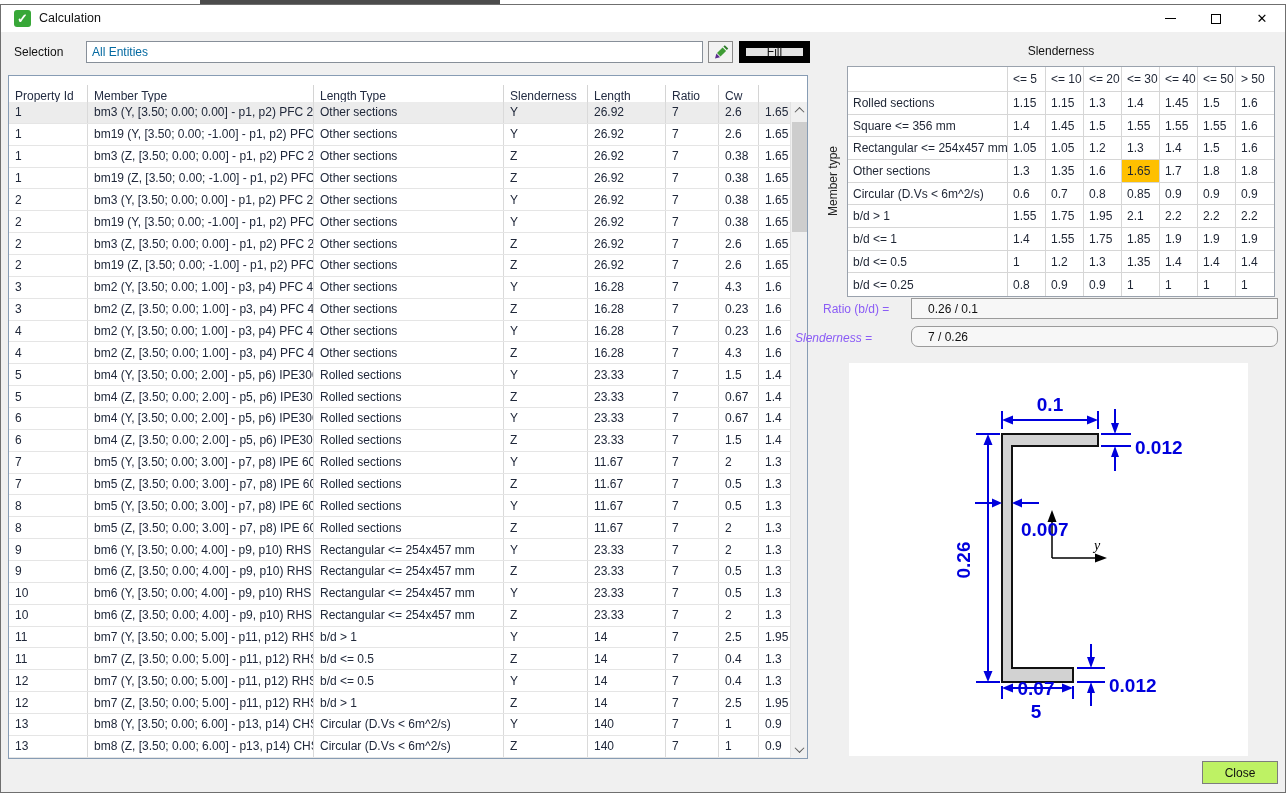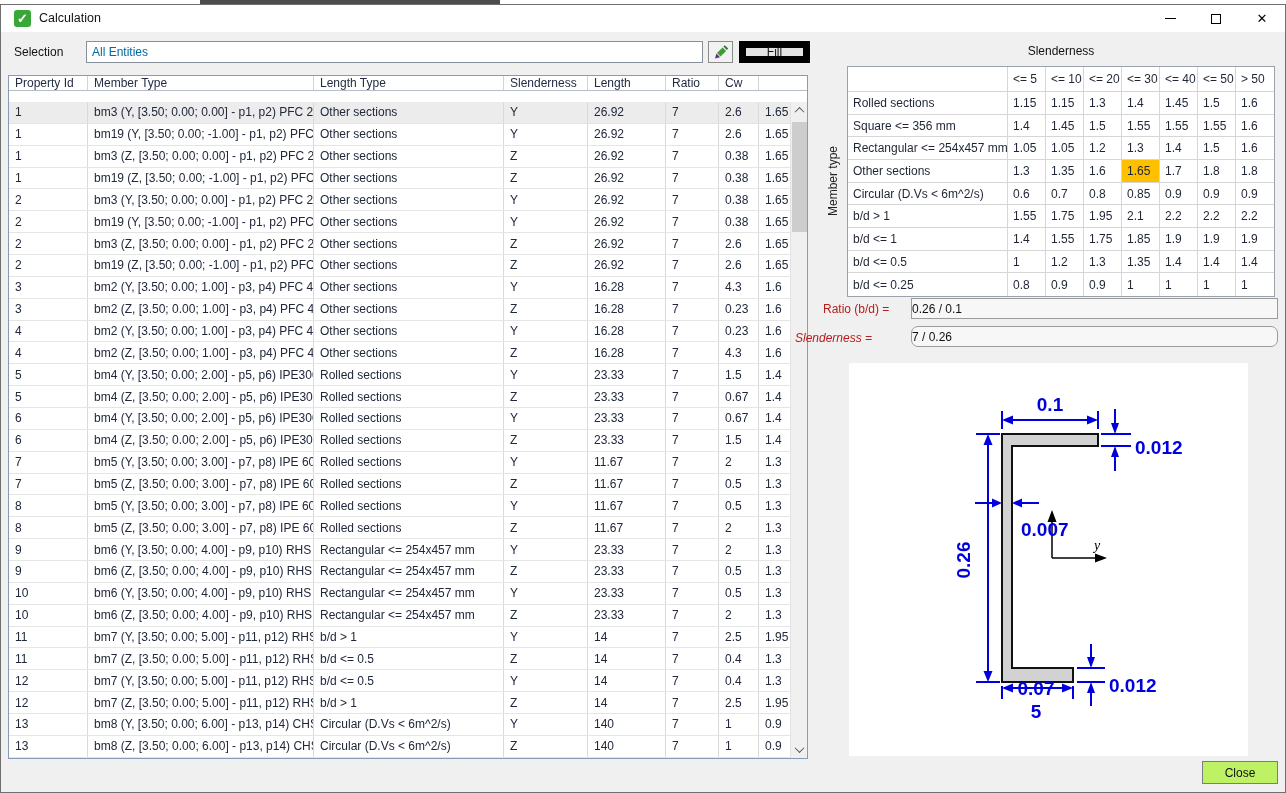--- a/index.html
+++ b/index.html
@@ -46,21 +46,21 @@
     display:flex; align-items:center; justify-content:center;
   }
 
   
   .rtable {
     position:absolute; left:7px; top:70px; width:800px; height:684px;
     background:#fff; border:1px solid #879cb4;
   }
   .rhead {
     display:grid; grid-template-columns:79px 226px 190px 84px 78px 53px 40px 31px 17px;
-    height:15px; border-bottom:1px solid #b4bdc8; background:#fff;
+    height:23px; border-bottom:1px solid #b4bdc8; background:#fff;margin-top:9px;
   }
   .rhead .hcell {
     font-size:12px; color:#232c42; display:flex; align-items:center;
     padding-left:6px; border-right:1px solid #d4d4d4; overflow:hidden; white-space:nowrap;
   }
   .rhead .hcell:last-child { border-right:none; }
   .rbody { position:absolute; left:0; top:26px; width:781px; height:656px; display:flex; flex-direction:column; }
   .trow {
     flex:1; display:grid; grid-template-columns:79px 226px 190px 84px 78px 53px 40px 31px;
     border-bottom:1px solid #e5e5e5; background:#fff;
@@ -99,25 +99,25 @@
   .srow.head { flex:none; height:25px; }
   .scell {
     font-size:12px; color:#1e2534; display:flex; align-items:center; padding-left:5px;
     border-right:1px solid #d6d6d6; border-bottom:1px solid #d6d6d6; overflow:hidden; white-space:nowrap;
   }
   .scell:last-child { border-right:none; }
   .srow:last-child .scell { border-bottom:none; }
   .scell.hl { background:#FFC000; }
 
   
-  .ro-label { position:absolute; font-size:12px; color:#b91c1c; }
+  .ro-label { position:absolute; font-size:12px; color:#8b5cf6; }
   .ro-box {
     position:absolute; left:910px; width:367px; height:21px;
     background:#f7f7f7; border:1px solid #9b9b9b; font-size:12px; color:#111;
-    display:flex; align-items:center; padding-left:0;
+    display:flex; align-items:center; padding-left:16px;
   }
 
   
   .diagram { position:absolute; left:848px; top:358px; width:399px; height:393px; background:#ffffff; }
   .dim-text { font-weight:bold; font-size:19px; fill:#0000dd; font-family:"Liberation Sans",sans-serif; }
   .axis-text { font-size:14px; fill:#000; font-style:italic; font-family:"Liberation Serif",serif; }
 
   .close-btn {
     position:absolute; left:1201px; top:756px; width:76px; height:23px;
     background:#bef264; border:1px solid #7d7d7d; font-size:12px; color:#111;

